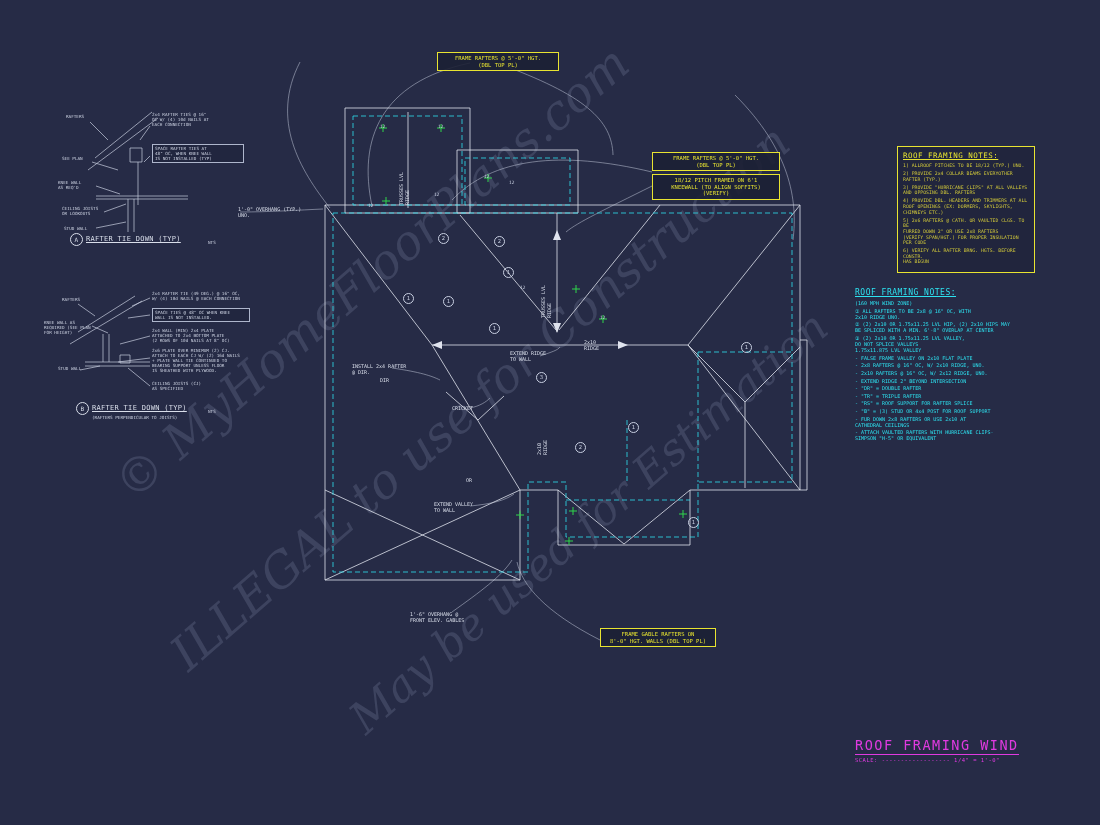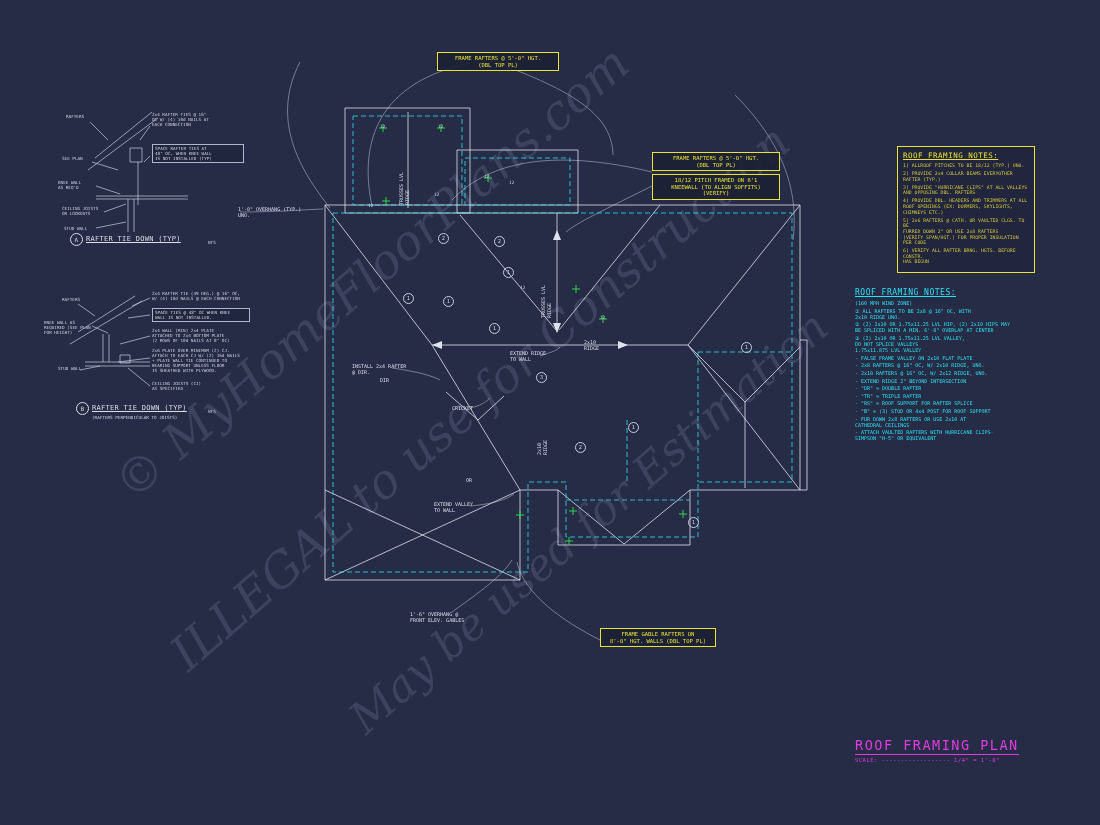--- a/index.html
+++ b/index.html
@@ -296,17 +296,17 @@
         <div class="cn-item">-  "RS" = ROOF SUPPORT FOR RAFTER SPLICE</div>
         <div class="cn-item">-  "B" = (3) STUD OR 4x4 POST FOR ROOF SUPPORT</div>
         <div class="cn-item">-  FUR DOWN 2x8 RAFTERS OR USE 2x10 AT
     CATHEDRAL CEILINGS</div>
         <div class="cn-item">-  ATTACH VAULTED RAFTERS WITH HURRICANE CLIPS-
     SIMPSON "H-5" OR EQUIVALENT</div>
       </div>
   </div>
 
   <div class="title-block">
-    <div class="tb-title">ROOF FRAMING PLAN</div>
+    <div class="tb-title">ROOF FRAMING WIND</div>
     <div class="tb-scale">SCALE: ------------------ 1/4" = 1'-0"</div>
   </div>
 
 </div>
 
 </body></html>

